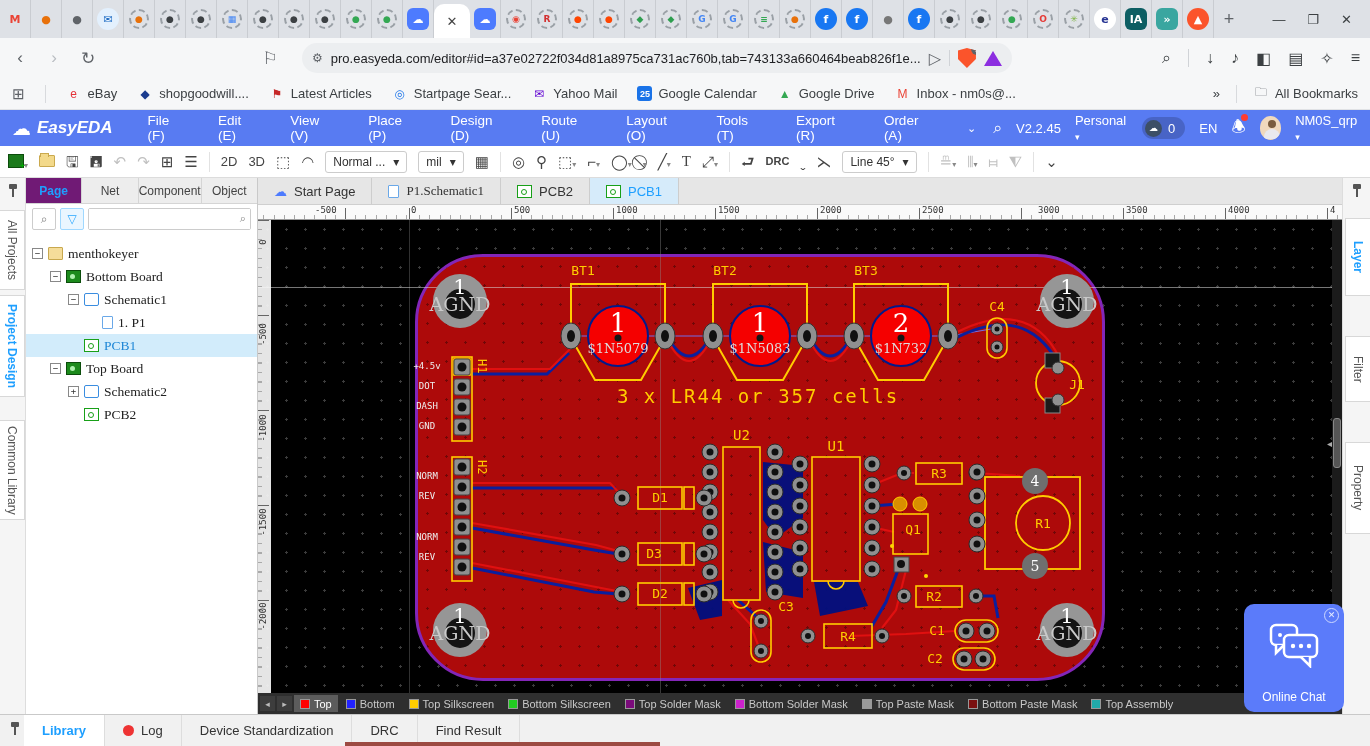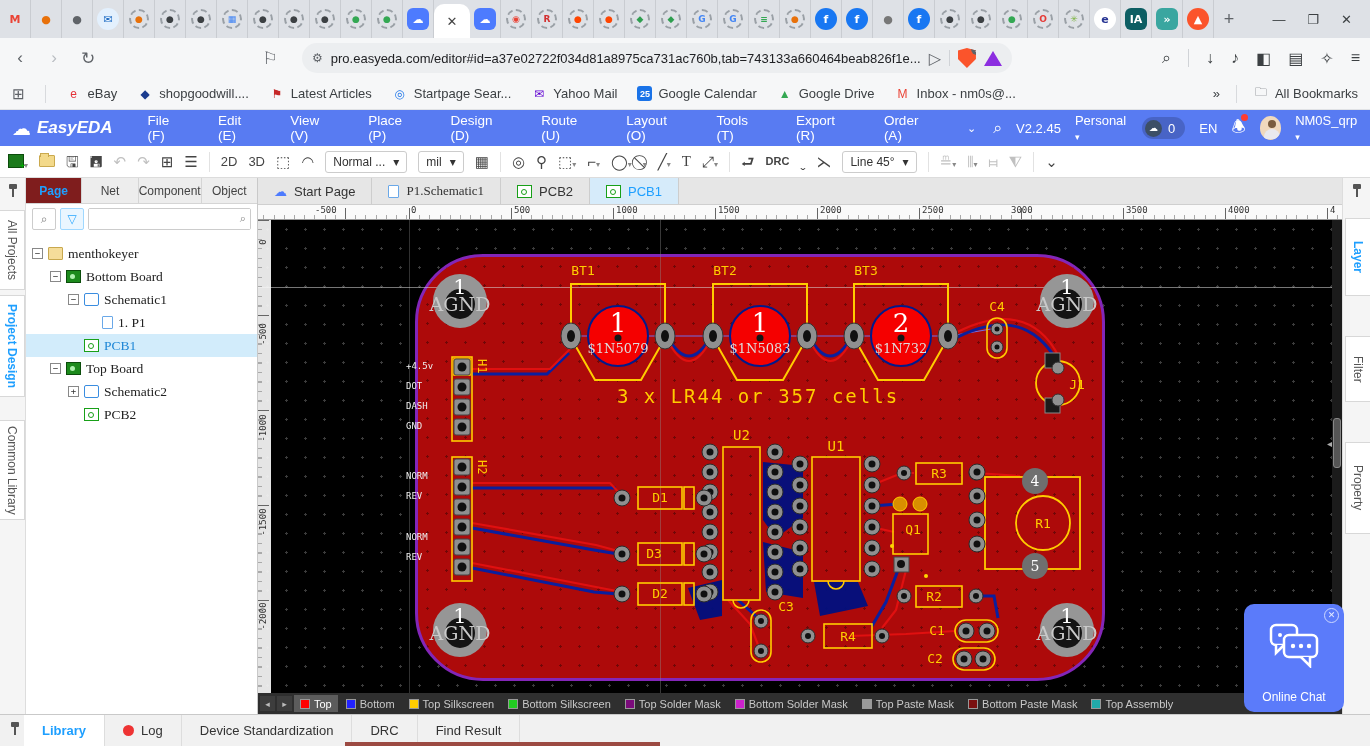--- a/index.html
+++ b/index.html
@@ -77,21 +77,21 @@
     writing-mode:vertical-rl; display:flex; align-items:center; justify-content:center;
     font-size:12px; color:#555; cursor:pointer; }
   .vcard.act { color:#1e9fff; font-weight:bold; }
   .pin { position:absolute; width:2px; height:9px; background:#555; left:12px; }
   .pin::before { content:""; position:absolute; top:-4px; left:-3px; width:8px; height:5px; background:#555; border-radius:1px; }
 
   #leftpanel { width:232px; background:#fff; border-right:1px solid #c9c9c9; display:flex; flex-direction:column; }
   #lp-tabs { height:26px; display:flex; border-bottom:1px solid #d5d5d5; background:#ededed; }
   .lp-tab { flex:1; display:flex; align-items:center; justify-content:center; font-size:12px; color:#444;
     border-right:1px solid #d5d5d5; cursor:pointer; }
-  .lp-tab.act { background:#7f1d1d; color:#1e9fff; font-weight:bold; }
+  .lp-tab.act { background:#701a75; color:#1e9fff; font-weight:bold; }
   #lp-search { height:30px; display:flex; align-items:center; gap:4px; padding:3px 6px; }
   .lp-ic { width:24px; height:22px; border:1px solid #ccc; border-radius:2px; display:flex; align-items:center; justify-content:center;
     font-size:12px; color:#888; cursor:pointer; }
   .lp-ic.funnel { color:#2aa7ff; background:#eaf6ff; border-color:#9fd8ff; }
   #lp-input { flex:1; height:22px; border:1px solid #ccc; border-radius:2px; position:relative; }
   #lp-input input { width:100%; height:100%; border:none; outline:none; padding:0 20px 0 6px; font-size:12px; }
   #lp-input .mag { position:absolute; right:4px; top:3px; color:#888; font-size:11px; }
   #tree { flex:1; font-family:"Liberation Serif", serif; font-size:13.5px; color:#222; padding-top:8px; }
   .trow { height:23px; display:flex; align-items:center; gap:5px; cursor:pointer; }
   .trow.sel { background:#d2ecfb; color:#1e86d6; }
@@ -125,21 +125,21 @@
     background-size:11px 100%,4px 100%; background-repeat:repeat-y; }
   .vnum { position:absolute; width:34px; text-align:center; font:9px/10px "DejaVu Sans Mono",monospace; color:#333;
     transform:rotate(-90deg); left:-12px; }
   #board { position:absolute; left:157px; top:34px; width:690px; height:427px; background:#ad0a0a;
     border:3px solid #8326b8; border-radius:68px; z-index:1; }
   #board::after { content:""; position:absolute; inset:0; border-radius:64px;
     background-image:radial-gradient(circle,rgba(0,0,0,.35) 1.1px,transparent 1.3px); background-size:19px 19px; }
   .gline { position:absolute; z-index:2; }
   #pcb-svg { position:absolute; inset:0; z-index:3; }
   .pl { position:absolute; z-index:4; font:13px/1.1 "DejaVu Sans Mono",monospace; color:#fc0; text-align:center; cursor:pointer; }
-  .pl.w9 { font-size:9px; color:#eee; text-align:left; }
+  .pl.w9 { font-size:9px; color:#eee; text-align:center; }
   .pl.serif { font-family:"DejaVu Serif",serif; color:#fff; }
   .pl.net { font-family:"DejaVu Serif",serif; color:#ddd; font-size:13px; }
   .pl.rot { transform:rotate(90deg); transform-origin:left top; }
   #scrollv { position:absolute; right:0; top:0; bottom:0; width:10px; background:#1b1b1b; z-index:7; }
   #scrollv .handle { position:absolute; left:1px; width:8px; top:198px; height:50px; background:#555; border:1px solid #888; border-radius:3px; cursor:pointer; }
   #collapse { position:absolute; right:10px; top:218px; color:#aaa; font-size:10px; z-index:7; cursor:pointer; }
 
   #layerbar { height:21px; background:#2f2f2f; display:flex; align-items:center; gap:2px; padding:0 2px; overflow:hidden; }
   .lb-arrow { width:15px; height:15px; background:#3d3d3d; color:#bbb; font-size:9px; display:flex; align-items:center; justify-content:center; cursor:pointer; }
   .chipl { display:flex; align-items:center; gap:4px; padding:0 6px; height:17px; font-size:11px; color:#c8c8c8; cursor:pointer; white-space:nowrap; }
@@ -540,21 +540,21 @@
     </div>
 
     <div id="hruler">
       <span class="hnum" style="left:57px">-500</span>
       <span class="hnum" style="left:153px">0</span>
       <span class="hnum" style="left:256px">500</span>
       <span class="hnum" style="left:358px">1000</span>
       <span class="hnum" style="left:460px">1500</span>
       <span class="hnum" style="left:562px">2000</span>
       <span class="hnum" style="left:664px">2500</span>
-      <span class="hnum" style="left:753px">3000</span>
+      <span class="hnum" style="left:780px">3000</span>
       <span class="hnum" style="left:868px">3500</span>
       <span class="hnum" style="left:970px">4000</span>
       <span class="hnum" style="left:1072px">4</span>
     </div>
 
     <div id="canvas">
       <div id="board"></div>
 
       <div class="gline" style="left:151px;top:0;width:1px;height:473px;background:rgba(140,140,140,.35)"></div>
       <div class="gline" style="left:402px;top:0;width:1px;height:473px;background:rgba(140,140,140,.4)"></div>

